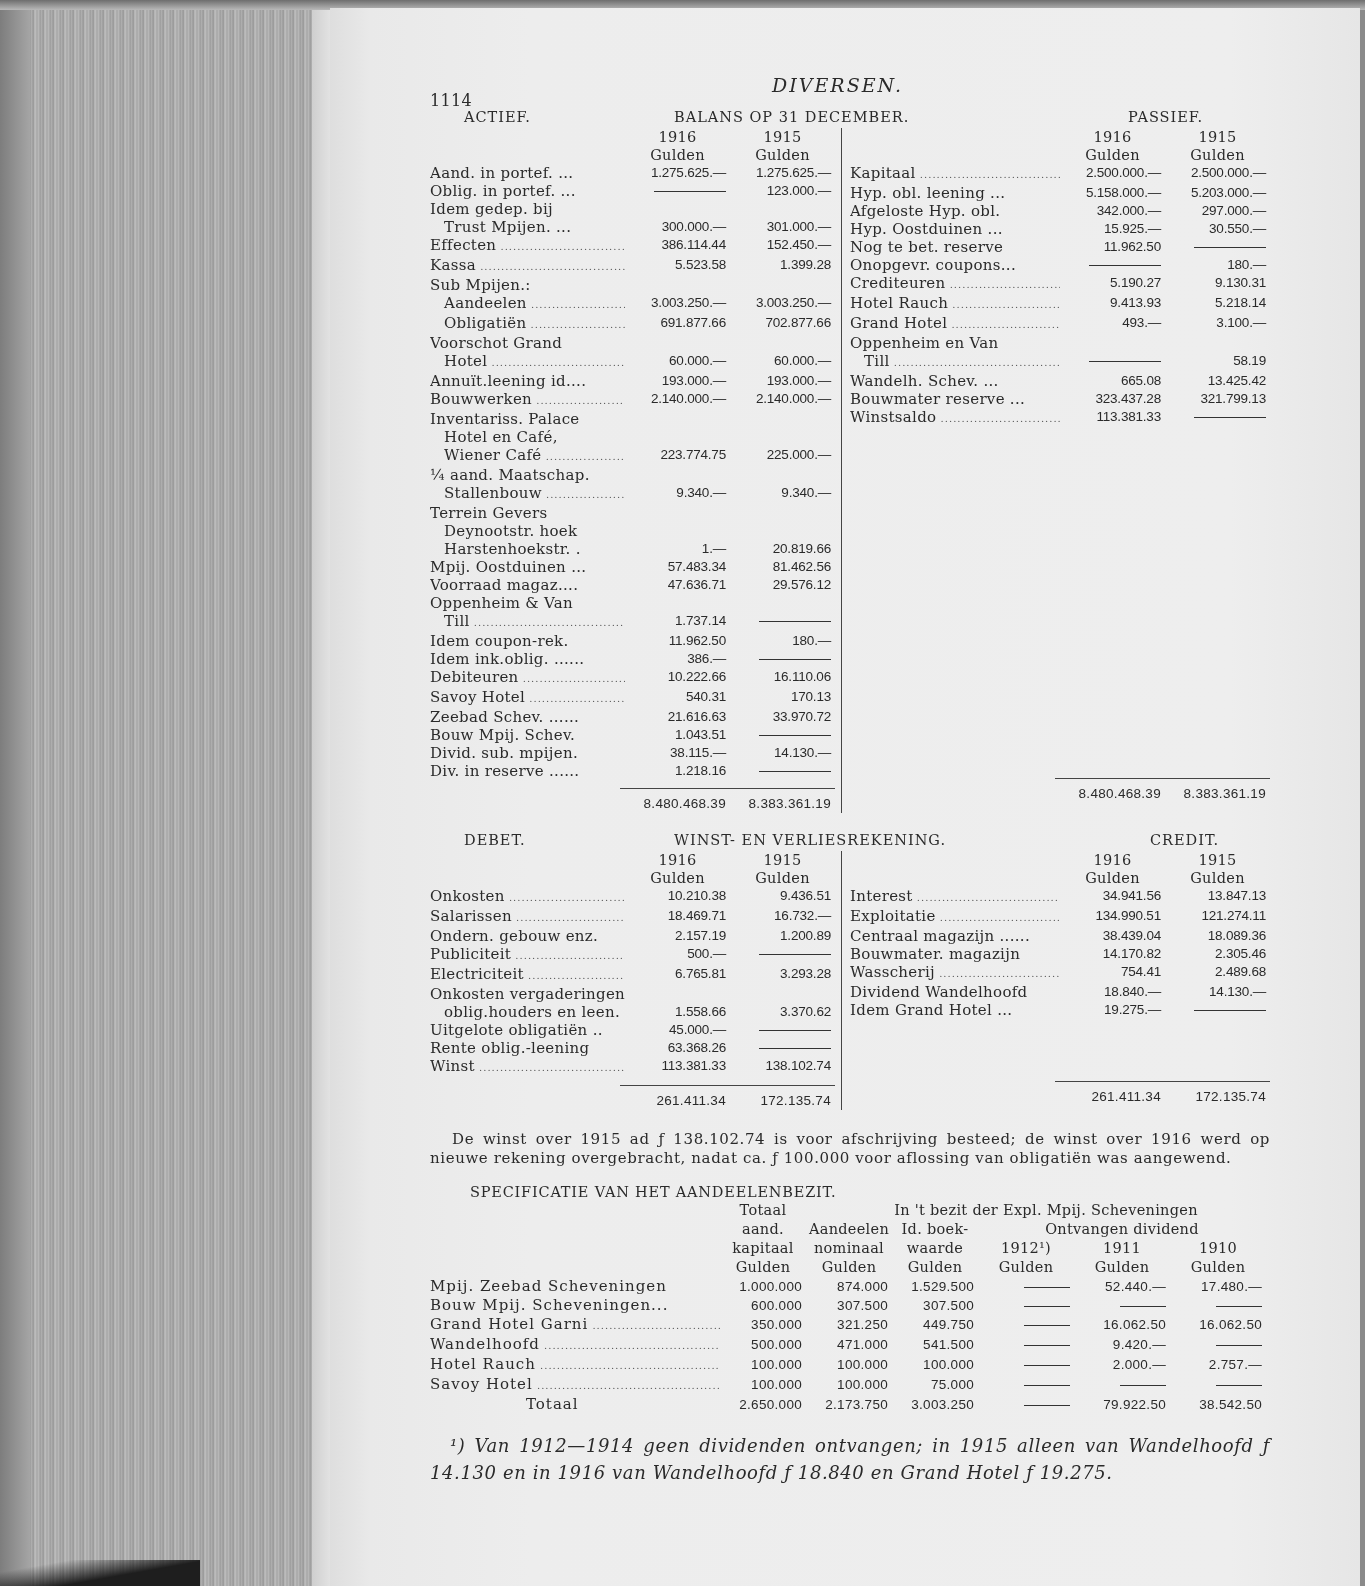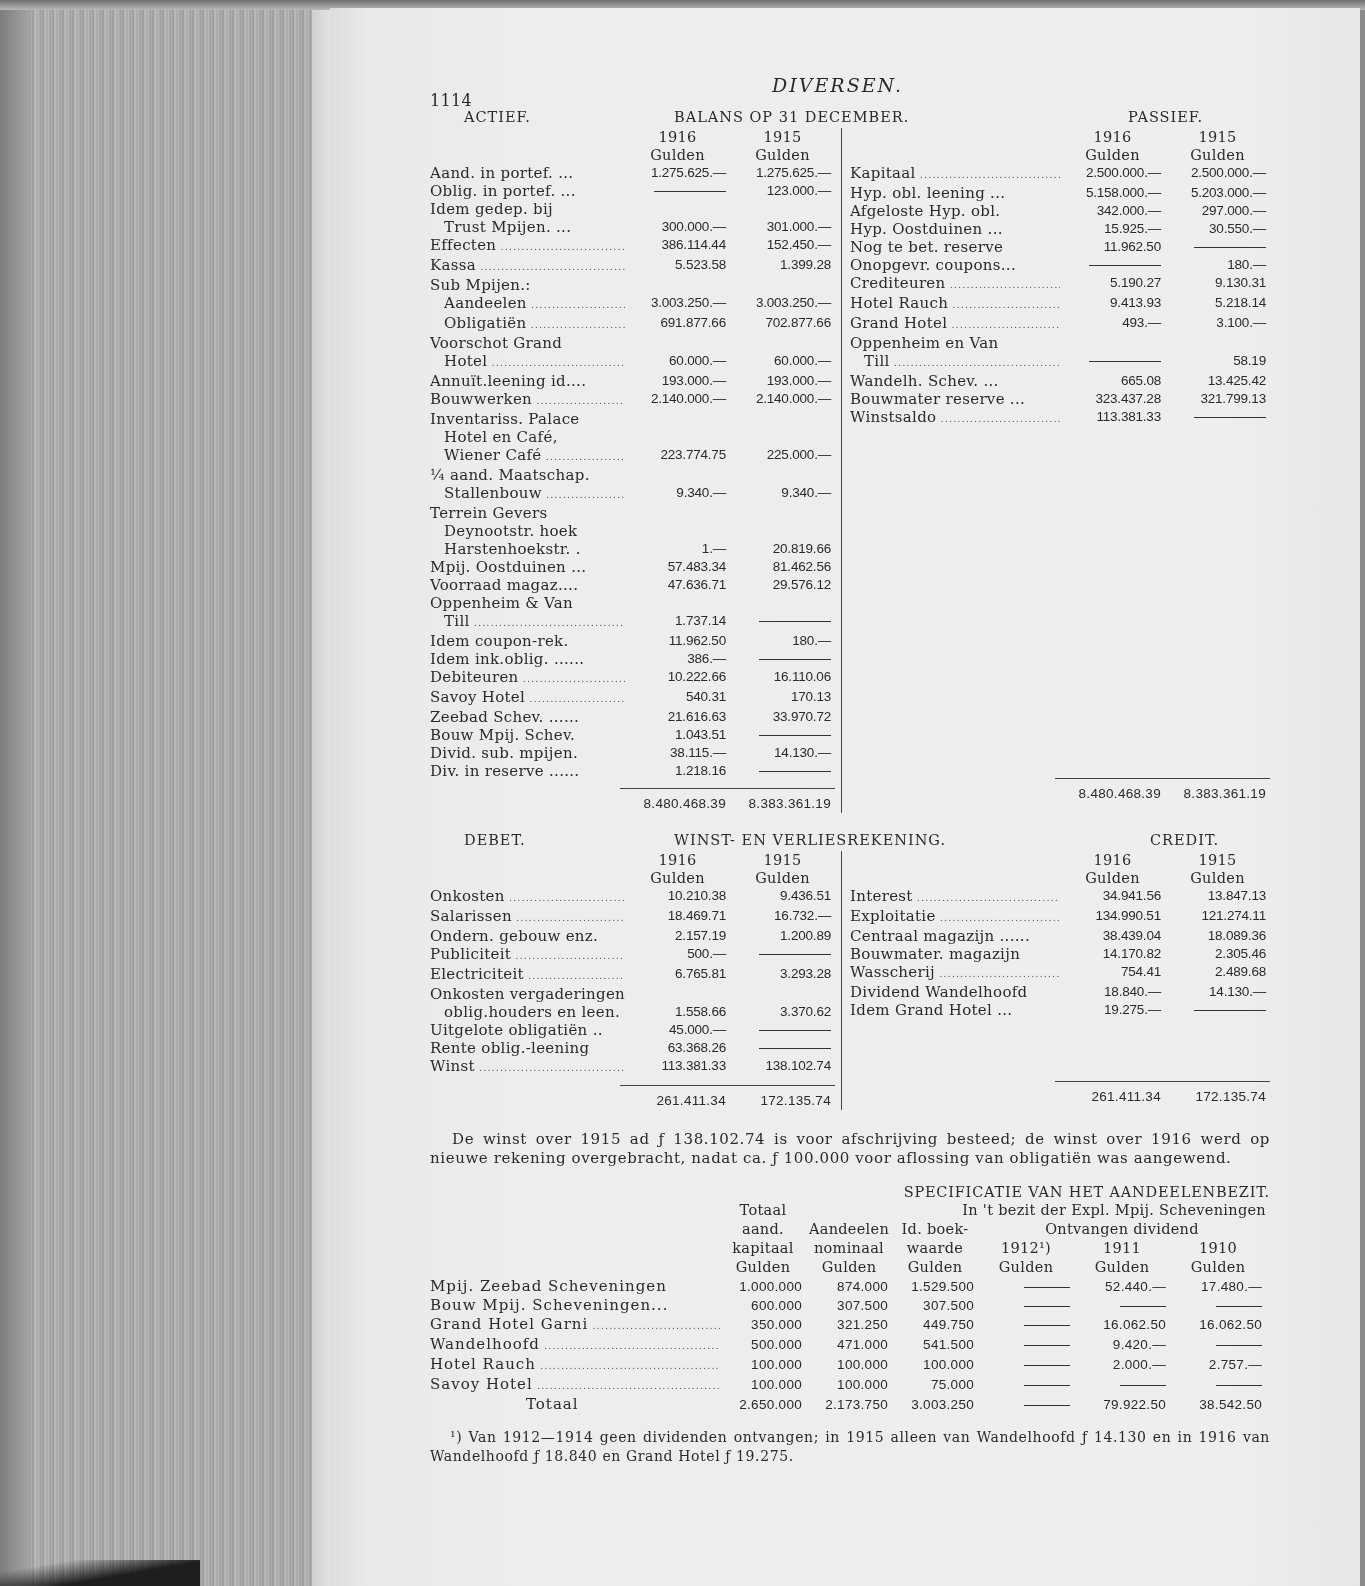--- a/index.html
+++ b/index.html
@@ -59,28 +59,28 @@
     }
     .row .lab.indent { padding-left: 14px; }
     .row .v { width: 105px; text-align: right; font-family: "Liberation Sans Narrow", "Liberation Sans", sans-serif; font-size: 13.5px; letter-spacing: -0.2px; padding-right: 4px; box-sizing: border-box; }
     .dash { display: inline-block; width: 72px; border-bottom: 1.5px solid #333; vertical-align: middle; }
     .total-rule { border-top: 1.5px solid #444; margin: 8px 0 6px 190px; }
     .total-rule.r { margin-left: 205px; }
     .total-row { display: flex; justify-content: flex-end; }
     .total-row .v { width: 105px; text-align: right; font-family: "Liberation Sans", sans-serif; font-size: 13.5px; padding-right: 4px; box-sizing: border-box; }
     .para { font-size: 15px; line-height: 19px; text-align: justify; letter-spacing: 0.6px; margin-top: 20px; text-indent: 22px; }
     .spec { margin-top: 8px; }
-    .spec-title { text-align: right; font-size: 14.5px; letter-spacing: 0.8px; margin-left: 40px; }
+    .spec-title { text-align: left; font-size: 14.5px; letter-spacing: 0.8px; margin-left: 40px; }
     .spec-grid { display: grid; grid-template-columns: 290px 86px 86px 86px 96px 96px 96px; font-size: 15px; line-height: 19px; }
     .spec-grid .h { text-align: center; font-size: 14.5px; }
     .spec-grid .num { text-align: right; font-family: "Liberation Sans", sans-serif; font-size: 13.5px; padding-right: 4px; }
     .spec-grid .nm { white-space: nowrap; overflow: hidden; letter-spacing: 1px; }
     .spec-grid .nm.dotted::after { content: " ...................................................."; font-size: 10px; color: #555; }
     .span3 { grid-column: span 3; text-align: center; }
-    .footnote { font-size: 14px; line-height: 19px; text-align: justify; letter-spacing: 0.6px; text-indent: 20px; }
+    .footnote { font-size: 18px; line-height: 27px; text-align: justify; letter-spacing: 0.6px; text-indent: 20px; font-style: italic; }
   </style>
 </head>
 <body>
 
 <div class="page-edges"></div>
 <div class="top-shadow"></div>
 <div class="paper"></div>
 <div class="bottom-dark"></div>
 
 <div class="content">
@@ -510,21 +510,21 @@
     </div>
   </div>
 
   <p class="para">De winst over 1915 ad ƒ 138.102.74 is voor afschrijving besteed; de winst over 1916 werd op nieuwe rekening overgebracht, nadat ca. ƒ 100.000 voor aflossing van obligatiën was aangewend.</p>
 
   <div class="spec">
     <div class="spec-title">SPECIFICATIE VAN HET AANDEELENBEZIT.</div>
     <div class="spec-grid" id="spec-grid">
       <div></div>
       <div class="h">Totaal</div>
-      <div class="h" style="grid-column: span 5; text-align:right; padding-left:20px">In 't bezit der Expl. Mpij. Scheveningen</div>
+      <div class="h" style="grid-column: span 5; text-align:center; padding-left:20px">In 't bezit der Expl. Mpij. Scheveningen</div>
 
       <div></div>
       <div class="h">aand.</div>
       <div class="h">Aandeelen</div>
       <div class="h">Id. boek-</div>
       <div class="h span3">Ontvangen dividend</div>
 
       <div></div>
       <div class="h">kapitaal</div>
       <div class="h">nominaal</div>

